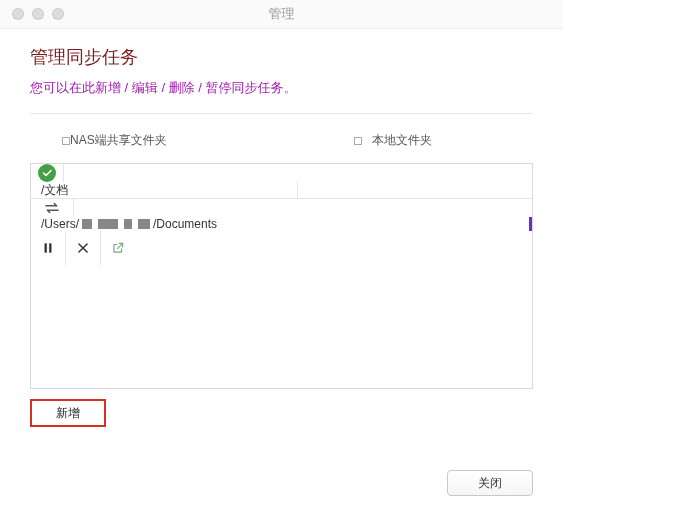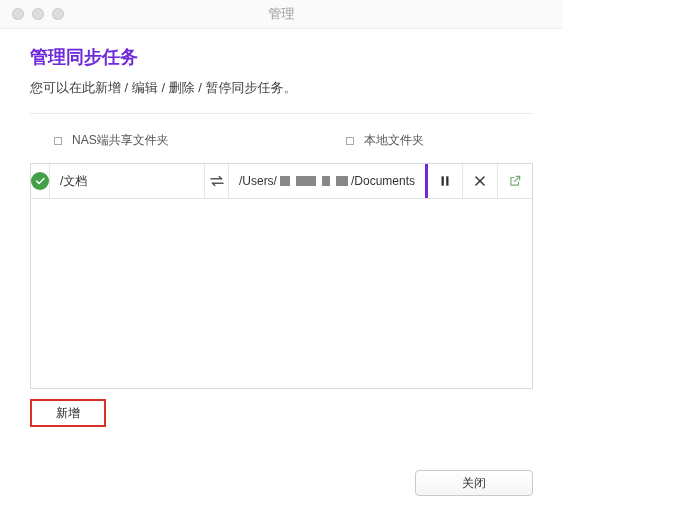--- a/index.html
+++ b/index.html
@@ -2,44 +2,44 @@
 <html><head>
 <meta charset="utf-8">
 <style>
   html,body{margin:0;padding:0;font-family:-apple-system,"Helvetica Neue","PingFang SC","Microsoft YaHei",sans-serif;background:#fff;color:#333;font-size:13px;}
   .window{width:563px;height:514px;box-sizing:border-box;position:relative;}
   .titlebar{height:28px;display:flex;align-items:center;position:relative;background:#fafafa;border-bottom:1px solid #f0f0f0;}
   .traffic{display:flex;gap:8px;margin-left:12px;}
   .traffic .dot{width:12px;height:12px;border-radius:50%;background:#dcdcdc;box-shadow:inset 0 0 0 1px rgba(0,0,0,.08);}
   .titlebar .title{position:absolute;left:0;right:0;text-align:center;color:#999;font-size:13px;}
   .content{padding:12px 30px 0 30px;}
-  h1.page-title{font-size:18px;font-weight:700;margin:4px 0 10px 0;color:#6d28d9;}
-  .subtitle{color:#404040;font-size:13px;margin-bottom:16px;}
+  h1.page-title{font-size:18px;font-weight:400;margin:4px 0 10px 0;color:#7f1d1d;}
+  .subtitle{color:#a21caf;font-size:13px;margin-bottom:16px;}
   .divider{height:1px;background:#e9e9e9;margin:0 0 18px 0;}
   .headers{display:flex;align-items:center;font-size:12px;color:#555;margin-bottom:14px;padding:0 4px;}
-  .hdr-nas{display:flex;align-items:center;gap:10px;width:280px;margin-left:20px;}
+  .hdr-nas{display:flex;align-items:center;width:280px;margin-left:28px;}
   .hdr-local{display:flex;align-items:center;gap:10px;margin-left:12px;}
   .tiny-square{width:6px;height:6px;border:1px solid #aaa;display:inline-block;}
   .task-area{border:1px solid #d9d9d9;height:226px;box-sizing:border-box;overflow:auto;}
-  .row{display:flex;align-items:stretch;height:34px;border-bottom:1px solid #e5e5e5;}
+  .row{display:flex;align-items:stretch;height:34px;border-bottom:1px solid #e5e5e5;flex-direction:column;}
   .cell-status{width:32px;display:flex;align-items:center;justify-content:center;border-right:1px solid #e5e5e5;}
   .check{width:18px;height:18px;border-radius:50%;background:#43a047;display:flex;align-items:center;justify-content:center;}
   .check svg{width:12px;height:12px;}
   .cell-nas{width:246px;display:flex;align-items:center;padding:0 10px;border-right:1px solid #e5e5e5;color:#333;font-size:12px;}
   .cell-dir{width:42px;display:flex;align-items:center;justify-content:center;border-right:1px solid #e5e5e5;color:#666;}
   .cell-local{flex:1;display:flex;align-items:center;padding:0 10px;border-right:3px solid #6d28d9;color:#333;font-size:12px;}
   .redact{display:inline-block;height:10px;background:#888;margin:0 3px;vertical-align:middle;}
   .cell-actions{display:flex;align-items:center;}
   .ibtn{width:34px;height:34px;display:flex;align-items:center;justify-content:center;border-right:1px solid #e5e5e5;color:#444;cursor:pointer;}
   .ibtn:last-child{border-right:none;}
   .ibtn svg{width:14px;height:14px;}
   .btnbar{margin-top:10px;}
   .add-btn{display:inline-flex;align-items:center;justify-content:center;height:28px;padding:12px 24px;border:2px solid #d93025;background:#fff;color:#222;font-size:12px;cursor:pointer;box-sizing:border-box;}
   .footer{position:absolute;right:30px;bottom:18px;}
-  .close-btn{height:26px;padding:0 46px;border:1px solid #c9c9c9;border-radius:4px;background:linear-gradient(#fff,#f5f5f5);color:#333;font-size:12px;cursor:pointer;}
+  .close-btn{height:26px;padding:0 30px;border:1px solid #c9c9c9;border-radius:4px;background:linear-gradient(#fff,#f5f5f5);color:#333;font-size:12px;cursor:pointer;}
   .swap svg{width:18px;height:18px;}
 </style>
 </head>
 <body>
 
 <div class="window">
 
   <div class="titlebar">
     <div class="traffic">
       <span class="dot"></span>

